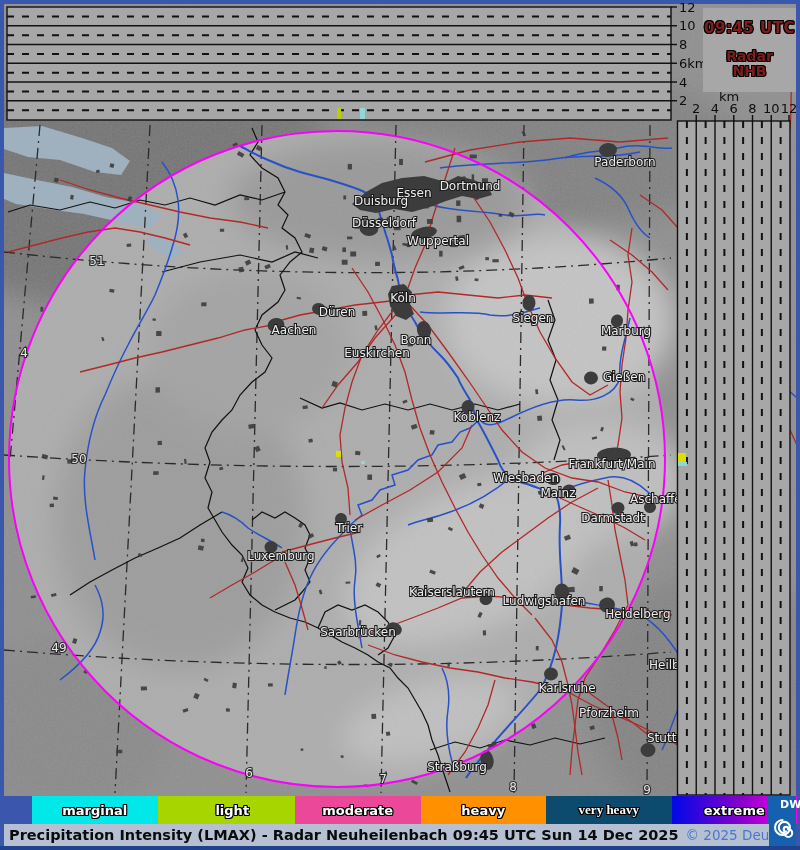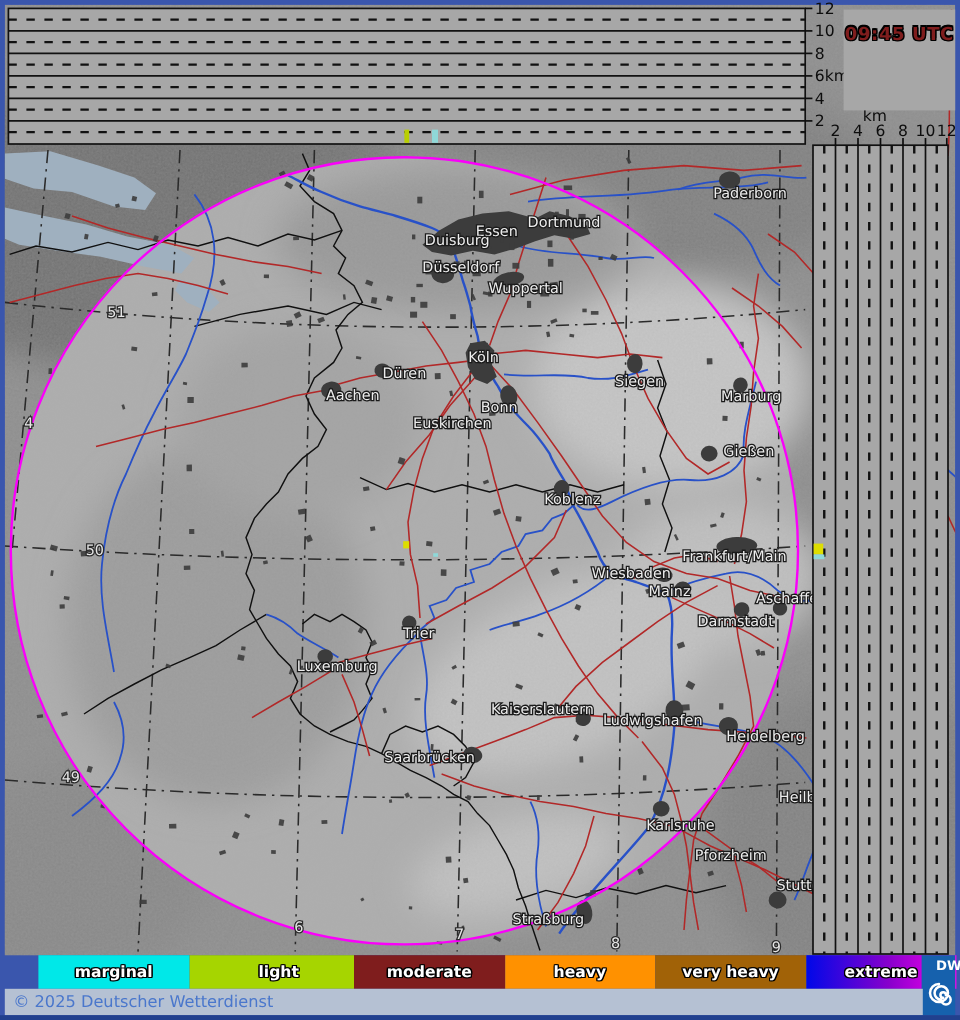--- a/index.html
+++ b/index.html
@@ -475,48 +475,53 @@
         <text x="752.5" y="113" text-anchor="middle">8</text>
         <line x1="771.25" y1="115" x2="771.25" y2="121" stroke="#0d0d0d" stroke-width="1.4"></line>
         <text x="771.25" y="113" text-anchor="middle">10</text>
         <line x1="789" y1="115" x2="789" y2="121" stroke="#0d0d0d" stroke-width="1.4"></line>
         <text x="789" y="113" text-anchor="middle">12</text>
       </g>
   </svg>
 
   <div id="infobox">
     <div class="time outlined">09:45 UTC</div>
+    <div class="rname outlined">
+      <div>Radar</div>
+      <div>NHB</div>
+    </div>
   </div>
 
   <div id="legend">
       <div class="leg-item" style="background: rgb(0, 232, 232);">
         <span class="outlined">marginal</span>
       </div>
       <div class="leg-item" style="background: rgb(166, 213, 0); padding-left: 12px;">
         <span class="outlined">light</span>
       </div>
-      <div class="leg-item" style="background: #7f1d1d;">
+      <div class="leg-item" style="background: #ec4899;">
         <span class="outlined">moderate</span>
       </div>
       <div class="leg-item" style="background: rgb(255, 145, 0);">
         <span class="outlined">heavy</span>
       </div>
-      <div class="leg-item" style="background: #a16207;">
+      <div class="leg-item" style="background: #0c4a6e; font-family: Liberation Serif, serif;">
         <span class="outlined">very heavy</span>
       </div>
       <div class="leg-item" style="background: linear-gradient(90deg, rgb(0, 8, 232) 0%, rgb(136, 0, 204) 55%, rgb(255, 0, 240) 100%);">
         <span class="outlined">extreme</span>
       </div>
     </div>
 
   <div id="dwdbox">
     <div class="dwdtext">DWD</div>
     <svg width="28" height="32" viewBox="0 0 28 32">
       <path d="M14.5,9 a7.5,7.5 0 1,0 7.5,7.5 a5.6,5.6 0 1,0 -5.6,5.6 a3.9,3.9 0 1,0 3.9,-3.9 a2.3,2.3 0 1,0 -2.3,2.3" fill="none" stroke="#ffffff" stroke-width="2.1" stroke-linecap="round"></path>
     </svg>
   </div>
 
   <div id="titlebar">
+    <span class="maintitle">Precipitation Intensity (LMAX) - Radar Neuheilenbach 09:45 UTC Sun 14 Dec 2025</span>
     <span class="copyright">© 2025 Deutscher Wetterdienst</span>
   </div>
   <div id="bottomframe"></div>
 
 </div>
 
 </body></html>

